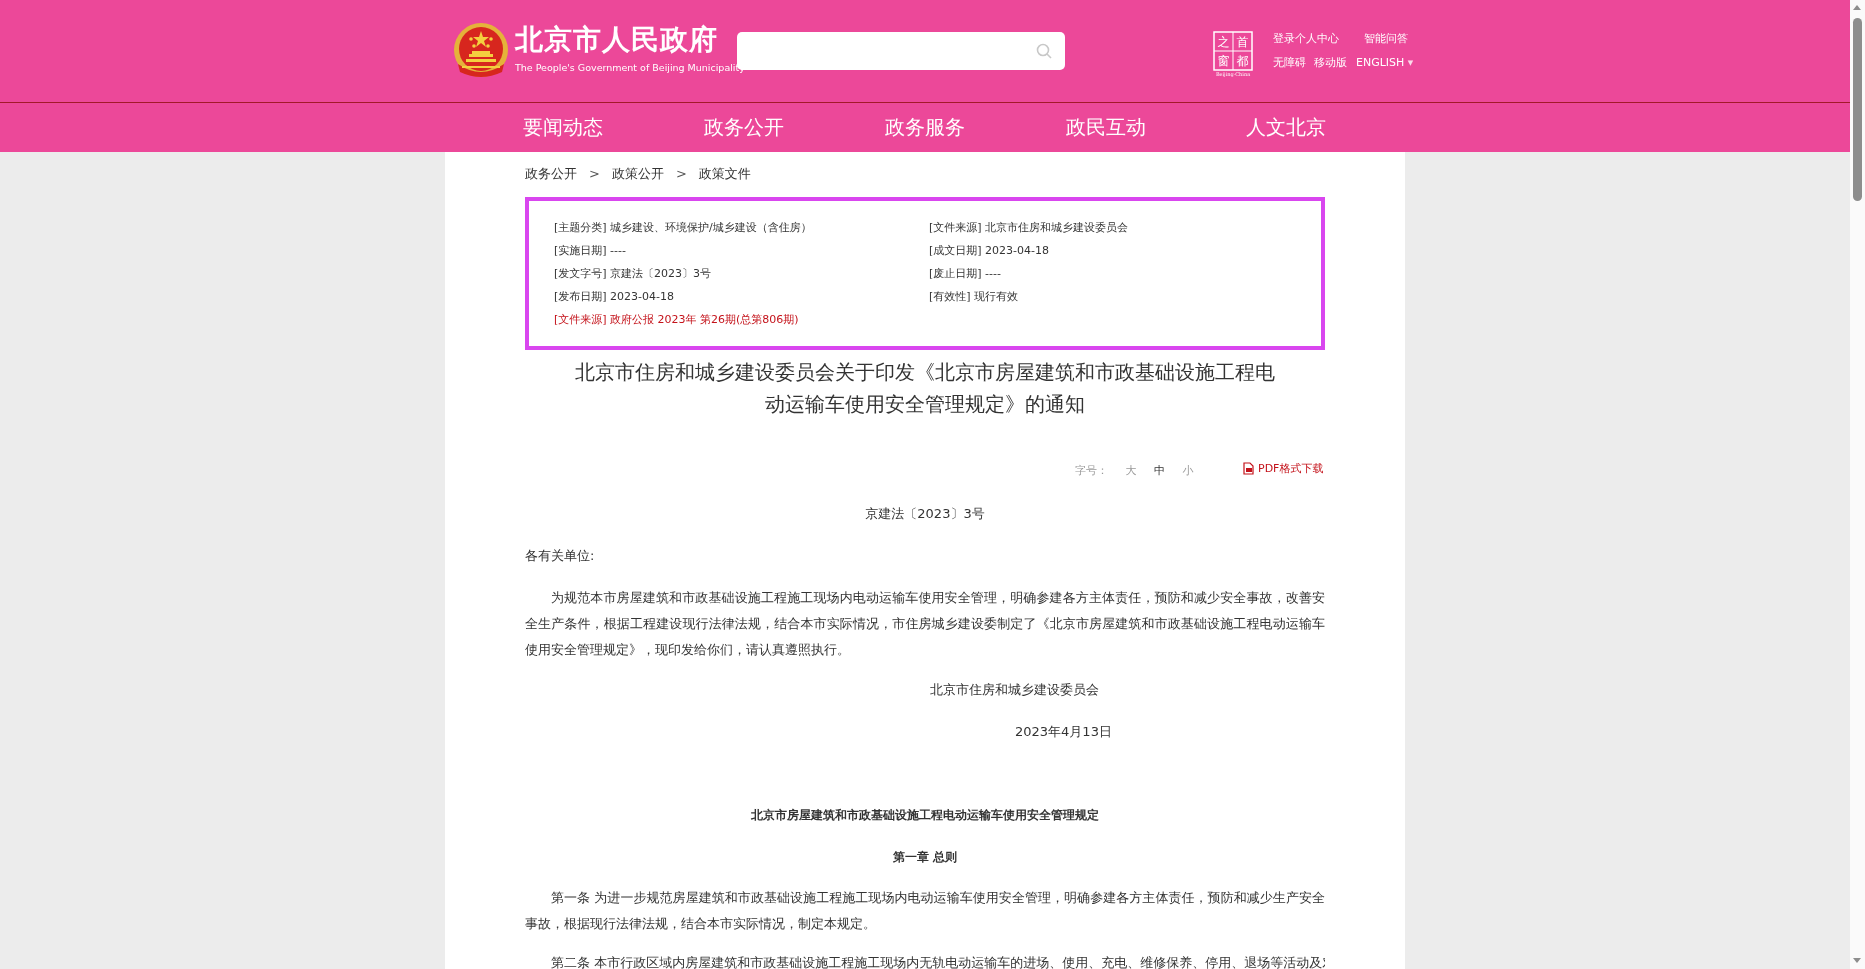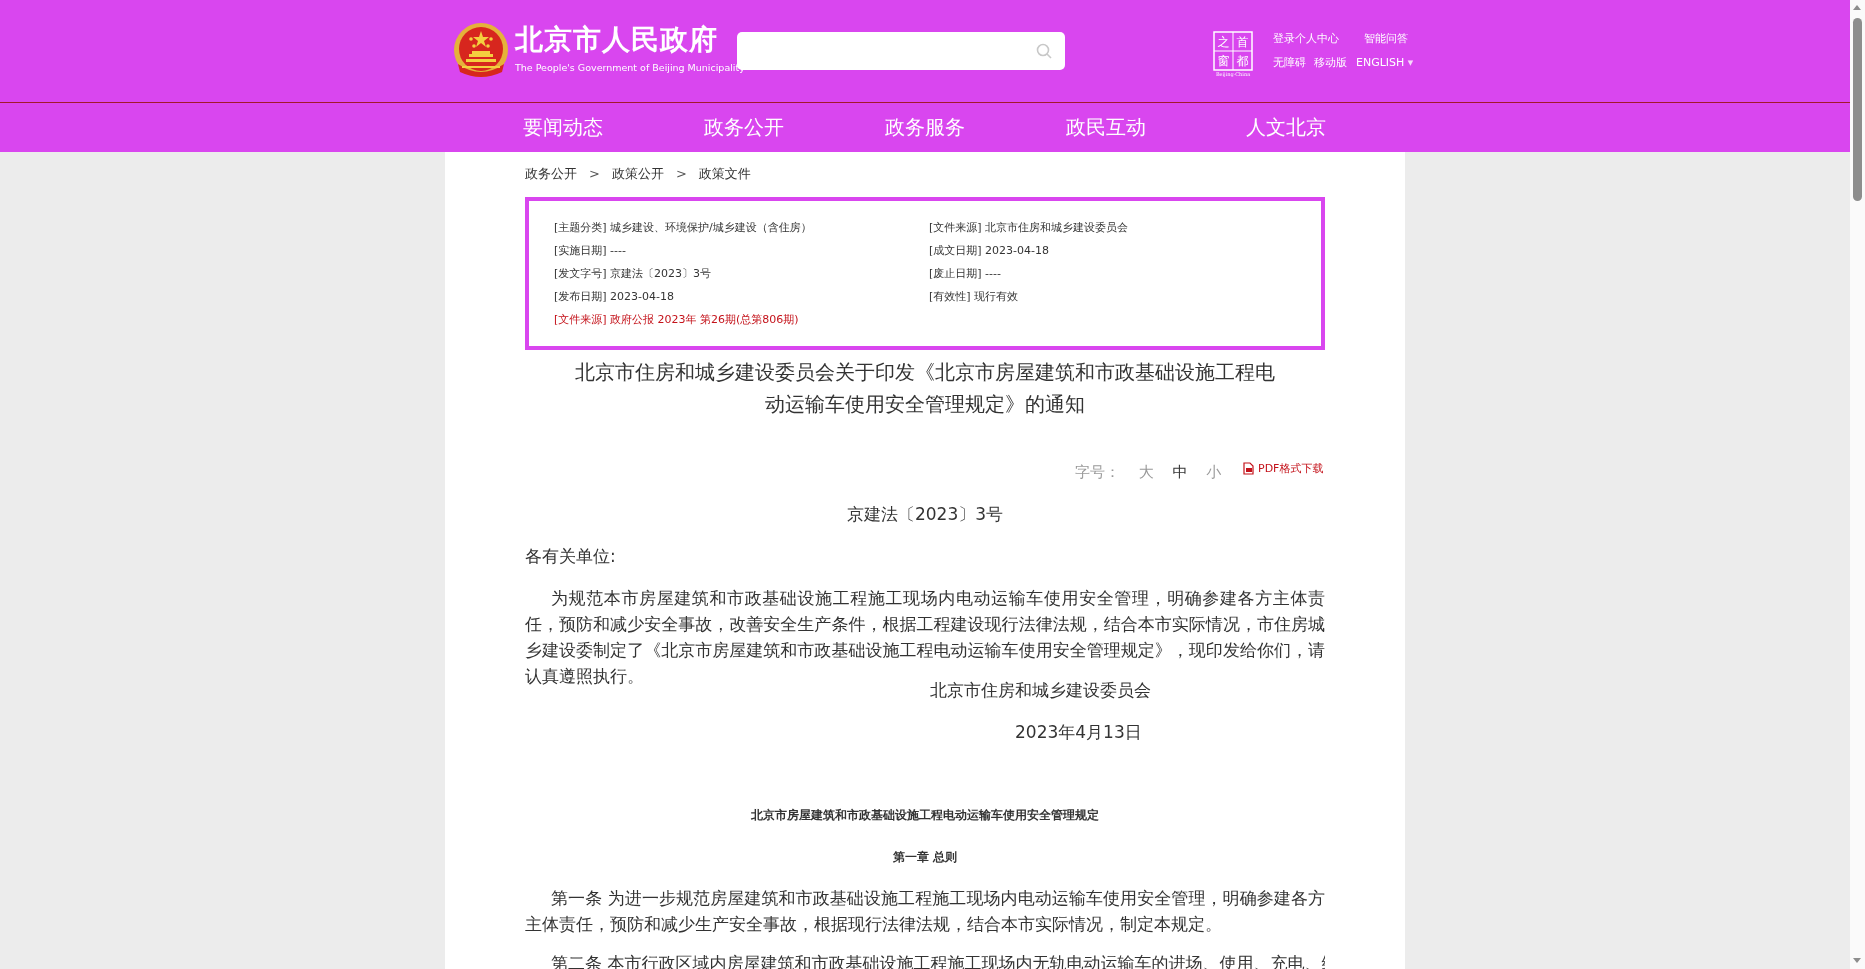--- a/index.html
+++ b/index.html
@@ -1,42 +1,42 @@
 <!DOCTYPE html>
 <html><head>
 <meta charset="utf-8">
 <style>
   * { box-sizing: border-box; margin: 0; padding: 0; }
   html, body { width: 1865px; height: 969px; overflow: hidden; }
   body { background: #ececec; font-family: "DejaVu Sans", "Liberation Sans", sans-serif; color: #333; position: relative; }
-  .header { position: absolute; left: 0; top: 0; width: 1850px; height: 152px; background: #d946ef; }
+  .header { position: absolute; left: 0; top: 0; width: 1850px; height: 152px; background: #ec4899; }
   .header-divider { position: absolute; left: 0; top: 102px; width: 1850px; height: 1px; background: #a3192a; }
   .emblem { position: absolute; left: 452px; top: 22px; width: 58px; height: 58px; }
   .site-title { position: absolute; left: 515px; top: 24px; color: #fff; font-size: 28px; font-weight: bold; letter-spacing: 1px; line-height: 32px; }
   .site-subtitle { position: absolute; left: 515px; top: 62px; color: #fff; font-size: 9.5px; line-height: 12px; }
   .search-box { position: absolute; left: 737px; top: 32px; width: 328px; height: 38px; background: #fff; border-radius: 5px; border: none; }
   .search-input { position: absolute; left: 10px; top: 4px; width: 270px; height: 30px; border: none; outline: none; background: transparent; font-size: 14px; }
   .search-icon { position: absolute; right: 12px; top: 10px; width: 18px; height: 18px; }
   .capital-window-logo { position: absolute; left: 1213px; top: 31px; width: 45px; height: 46px; }
   .top-link { position: absolute; color: #fff; font-size: 11px; line-height: 14px; white-space: nowrap; }
   .nav { position: absolute; left: 0; top: 103px; width: 1850px; height: 49px; }
   .nav-item { position: absolute; top: 0; height: 49px; line-height: 49px; color: #fff; font-size: 20px; transform: translateX(-50%); white-space: nowrap; cursor: pointer; }
   .content { position: absolute; left: 445px; top: 152px; width: 960px; height: 817px; background: #fff; }
   .breadcrumb { position: absolute; left: 80px; top: 14px; font-size: 13px; color: #333; line-height: 16px; white-space: nowrap; }
   .breadcrumb span { display: inline-block; }
   .bc-sep { margin: 0 12px; color: #555; }
   .info-box { position: absolute; left: 80px; top: 45px; width: 800px; height: 153px; border: 4px solid #d946ef; }
   .info-row { position: absolute; font-size: 11px; line-height: 14px; color: #333; white-space: nowrap; }
   .info-row.red { color: #c4121a; font-weight: normal; }
   .doc-title { position: absolute; left: 80px; top: 204px; width: 800px; text-align: center; font-size: 20px; line-height: 32px; color: #333; }
-  .toolbar-font { position: absolute; left: 630px; top: 311px; font-size: 15px; color: #999; white-space: nowrap; }
+  .toolbar-font { position: absolute; left: 630px; top: 311px; font-size: 11px; color: #999; white-space: nowrap; }
   .toolbar-font .opt { margin-left: 14px; cursor: pointer; }
   .toolbar-font .opt.active { color: #333; }
   .pdf-link { position: absolute; left: 798px; top: 309px; font-size: 11px; color: #c4121a; white-space: nowrap; display: flex; align-items: center; gap: 3px; cursor: pointer; }
-  .para { position: absolute; left: 80px; width: 800px; font-size: 17px; line-height: 26px; color: #333; }
+  .para { position: absolute; left: 80px; width: 800px; font-size: 13px; line-height: 26px; color: #333; }
   .center { text-align: center; }
   .indent { text-indent: 26px; }
   .bold { font-weight: bold; }
   .scrollbar { position: absolute; left: 1850px; top: 0; width: 15px; height: 969px; background: #fafafa; }
   .scroll-thumb { position: absolute; left: 3px; top: 18px; width: 9px; height: 183px; background: #8d8d8d; border-radius: 5px; }
   .scroll-arrow-up { position: absolute; left: 3px; top: 5px; width: 0; height: 0; border-left: 4.5px solid transparent; border-right: 4.5px solid transparent; border-bottom: 5px solid #8d8d8d; }
   .scroll-arrow-down { position: absolute; left: 3px; top: 958px; width: 0; height: 0; border-left: 4.5px solid transparent; border-right: 4.5px solid transparent; border-top: 5px solid #8d8d8d; }
 </style>
 </head>
 <body>

